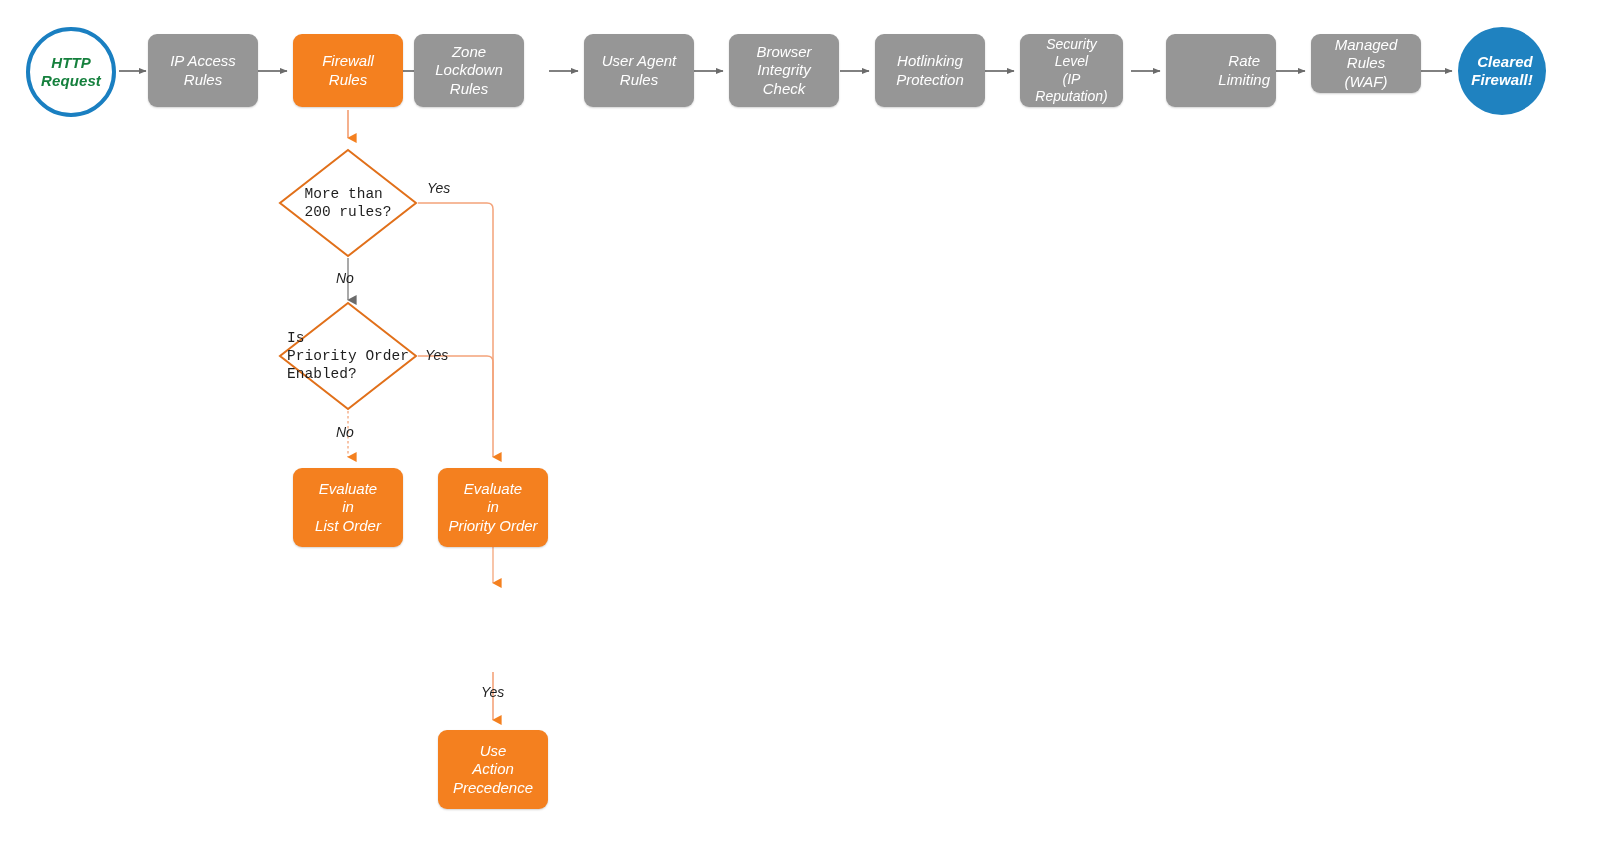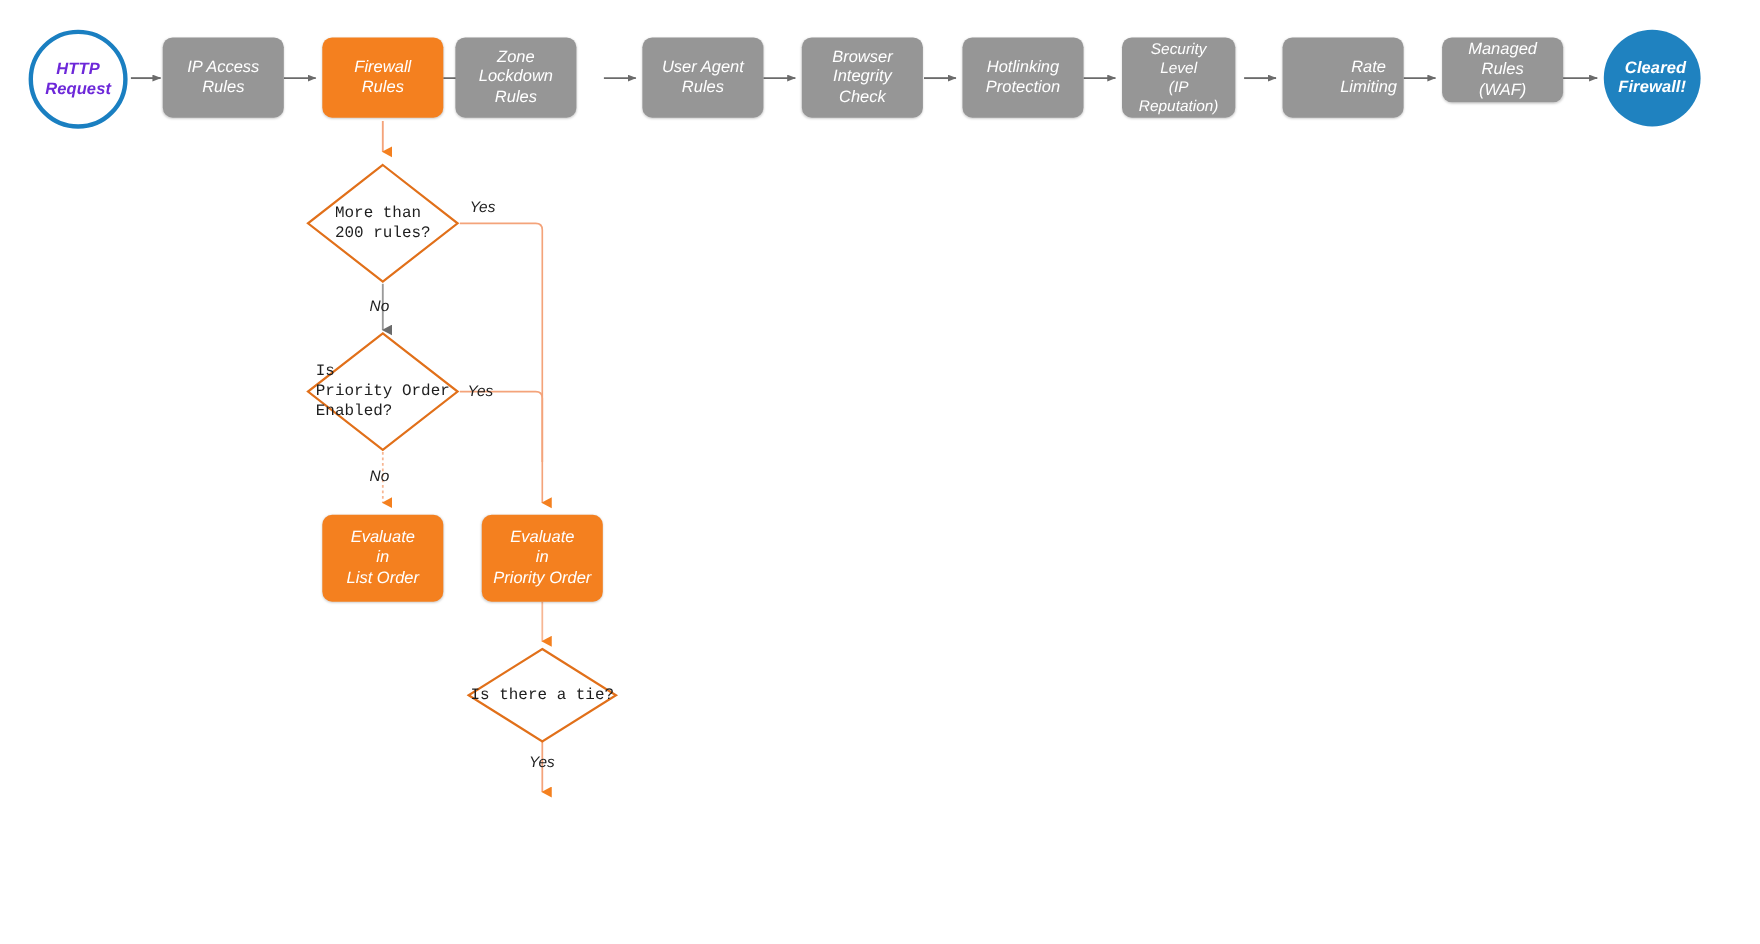--- a/index.html
+++ b/index.html
@@ -53,21 +53,21 @@
   .terminator {
     border-radius: 50%;
     font-style: italic;
     font-weight: bold;
     font-size: 15px;
     letter-spacing: 0.1px;
   }
   .terminator.start {
     background: #ffffff;
     border: 4px solid #1a7fc1;
-    color: #6d28d9;
+    color: #15803d;
     justify-content: center;
   }
   .terminator.end {
     background: #1f82c0;
     border: none;
     color: #ffffff;
   }
 
   .diamond-wrap {
     position: absolute;
@@ -254,23 +254,22 @@
 in
 List Order</span>
   </div>
 
   <div class="node pill orange" style="left:438px; top:468px; width:110px; height:79px;">
     <span class="nline">Evaluate
 in
 Priority Order</span>
   </div>
 
-  <div class="diamond-wrap" style="left:424px; top:588px; width:138px; height:88px;">
-    <svg width="138" height="88" viewBox="0 0 138 88" xmlns="http://www.w3.org/2000/svg">
-      <polygon points="69,2 136,44 69,86 2,44" fill="#ffffff" stroke="#e1701a" stroke-width="2"></polygon>
-    </svg>
-    <div class="diamond-label">Is there a tie?</div>
-  </div>
 
   <div class="edge-label" style="left:481px; top:684px;">Yes</div>
 
+  <div class="node pill orange" style="left:438px; top:730px; width:110px; height:79px;">
+    <span class="nline">Use
+Action
+Precedence</span>
+  </div>
 
 </div>
 
 </body></html>

